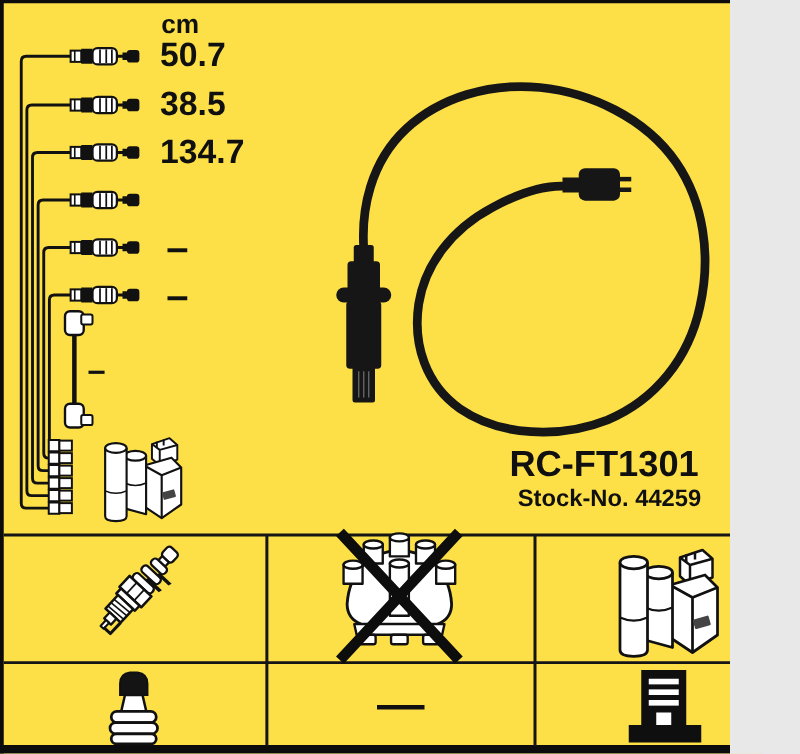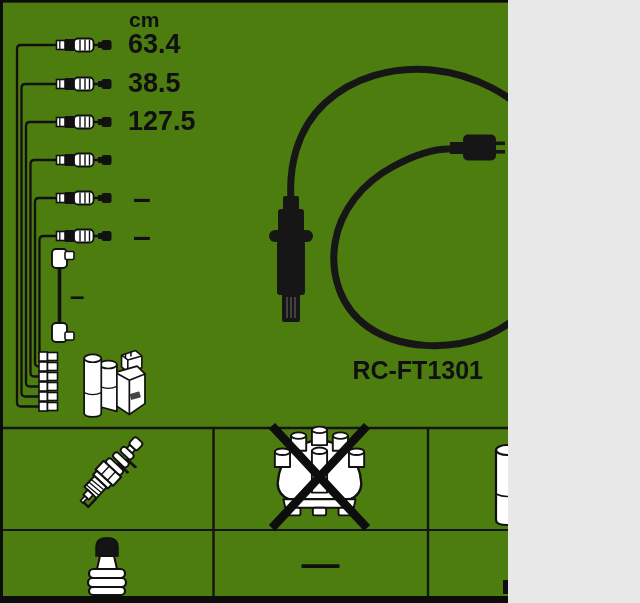--- a/index.html
+++ b/index.html
@@ -1,31 +1,31 @@
 <!DOCTYPE html>
 <html><head>
 <meta charset="utf-8">
 <style>
   html,body{margin:0;padding:0;background:#e8e8e8;}
   .frame{
-    position:relative;width:508px;height:603px;background:#4d7c0f;
+    position:relative;width:584px;height:603px;background:#fde047;
     overflow:hidden;font-family:"Liberation Sans",sans-serif;
   }
   .art{position:absolute;left:0;top:0;}
   .label{
     position:absolute;font-family:"Liberation Sans",sans-serif;
     font-weight:700;color:#101010;line-height:1;white-space:nowrap;
   }
   .unit{font-size:21px;left:129px;top:9px;}
   .len{font-size:27px;left:128px;}
   .len.r0{top:31px}.len.r1{top:70px}.len.r2{top:108px}.len.r3{top:146px}
   .lendash{font-size:32px;left:133px;letter-spacing:-1px;}
   .lendash.r4{top:182px}.lendash.r5{top:220px}
   .coildash{font-size:26px;left:70px;top:283px;}
-  .pn{font-size:25px;right:25px;top:358px;text-align:right;margin-left:16px;}
+  .pn{font-size:29px;right:25px;top:358px;text-align:right;margin-left:16px;}
   .sn{font-size:19px;right:23px;top:390px;text-align:right;}
   .cell-dash{
     position:absolute;left:214px;top:531px;width:213px;height:65px;
     display:flex;align-items:center;justify-content:center;
     font-weight:700;font-size:38px;color:#101010;line-height:1;
   }
 </style>
 </head>
 <body>
 
@@ -233,23 +233,24 @@
       <rect x="519" y="543" width="24" height="4.5" fill="#fff"></rect>
       <rect x="519" y="551.5" width="24" height="4.5" fill="#fff"></rect>
       <rect x="519" y="560" width="24" height="4.5" fill="#fff"></rect>
       <rect x="525" y="570" width="12" height="12" fill="#fff"></rect>
       <rect x="503" y="580" width="58" height="14" fill="#0f0f0f"></rect>
     </g>
   </svg>
 
   <div class="label unit">cm</div>
 
-  <div class="label len r0">63.4</div>
+  <div class="label len r0">50.7</div>
   <div class="label len r1">38.5</div>
-  <div class="label len r2">127.5</div>
+  <div class="label len r2">134.7</div>
   <div class="label lendash r4">–</div>
   <div class="label lendash r5">–</div>
   <div class="label coildash">–</div>
 
   <div class="label pn">RC-FT1301</div>
+  <div class="label sn">Stock-No. 44259</div>
 
   <div class="cell-dash">—</div>
 </div>
 
 </body></html>

